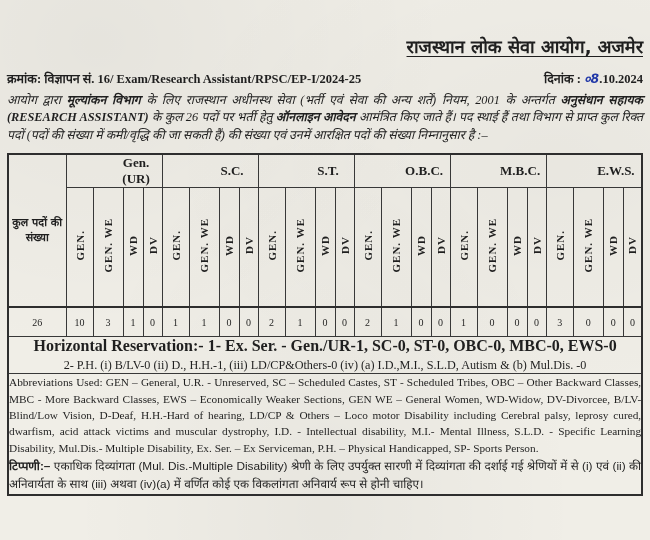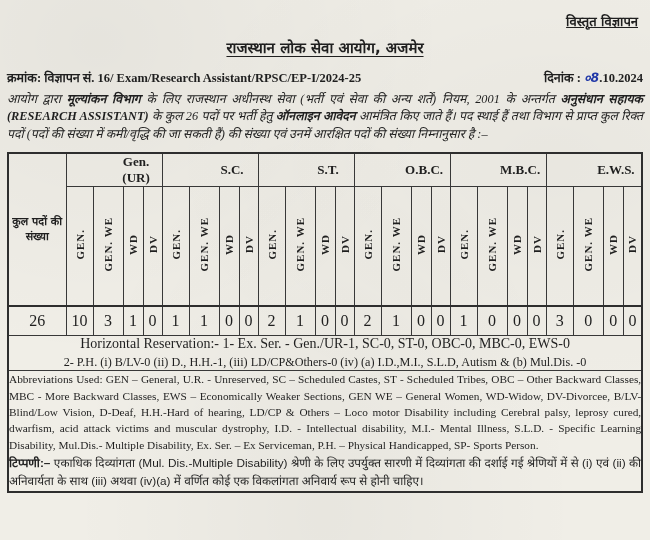--- a/index.html
+++ b/index.html
@@ -16,21 +16,21 @@
       radial-gradient(ellipse at 50% 95%, rgba(0,0,0,0.035), transparent 55%),
       #f0eee7;
     padding:12px 7px 0 7px;
   }
   .corner{
     text-align:right;font-weight:bold;font-size:13px;
     text-decoration:underline;padding-right:5px;
     font-family:"DejaVu Sans",sans-serif;
   }
   .title{
-    text-align:center;font-weight:bold;font-size:15px;margin-top:7px;
+    text-align:right;font-weight:bold;font-size:18px;margin-top:22px;
     text-decoration:underline;text-underline-offset:3px;
     font-family:"DejaVu Sans",sans-serif;
   }
   .ref-row{
     display:flex;justify-content:space-between;align-items:flex-end;
     margin-top:12px;font-weight:bold;font-size:12.5px;
   }
   .hand{
     color:#2239a8;font-weight:bold;font-style:italic;
     font-family:"DejaVu Sans",sans-serif;display:inline-block;transform:rotate(-3deg);
@@ -49,39 +49,38 @@
   th.total-head{
     width:58px;font-family:"DejaVu Sans",sans-serif;font-weight:bold;
     font-size:11px;line-height:1.35;vertical-align:top;padding-top:3px;margin-top:24px;
   }
   tr.grp-row th.grp{height:25px;font-size:13px;font-weight:bold;padding-left:44px;}
   tr.sub-row th{height:118px;vertical-align:middle;}
   .vert{
     display:inline-block;writing-mode:vertical-rl;transform:rotate(180deg);
     white-space:nowrap;font-weight:bold;font-size:11px;letter-spacing:1px;
   }
-  tr.data-row td{height:28px;font-size:16px;border-top:2px solid #2e2e2e;}
+  tr.data-row td{height:28px;font-size:10px;border-top:2px solid #2e2e2e;}
   td.block{
     border-top:2px solid #2e2e2e;text-align:left;vertical-align:top;
     padding:3px 6px 4px 6px;
   }
-  .resv-line1{font-size:14px;}
+  .resv-line1{font-size:16px;font-weight:bold;}
   .resv-line2{font-size:12.2px;margin-top:3px;}
   .abbr-p{margin:0;font-size:11.3px;line-height:1.45;text-align:justify;}
   .abbr-p .lbl{font-weight:normal;}
   .note-p{margin:2px 0 0 0;font-size:11.8px;line-height:1.5;text-align:justify;
     font-family:Liberation Sans, sans-serif;}
   .note-p .lbl{font-weight:bold;}
 </style>
 </head>
 <body>
 
 <div class="page">
 
-  <div class="corner">विस्तृत विज्ञापन</div>
 
   <div class="title">राजस्थान लोक सेवा आयोग, अजमेर</div>
 
   <div class="ref-row">
     <span>क्रमांक: विज्ञापन सं. 16/ Exam/Research Assistant/RPSC/EP-I/2024-25</span>
     <span>
       <span>दिनांक :</span>
       <span class="hand">०8</span><span>.10.2024</span>
     </span>
   </div>

